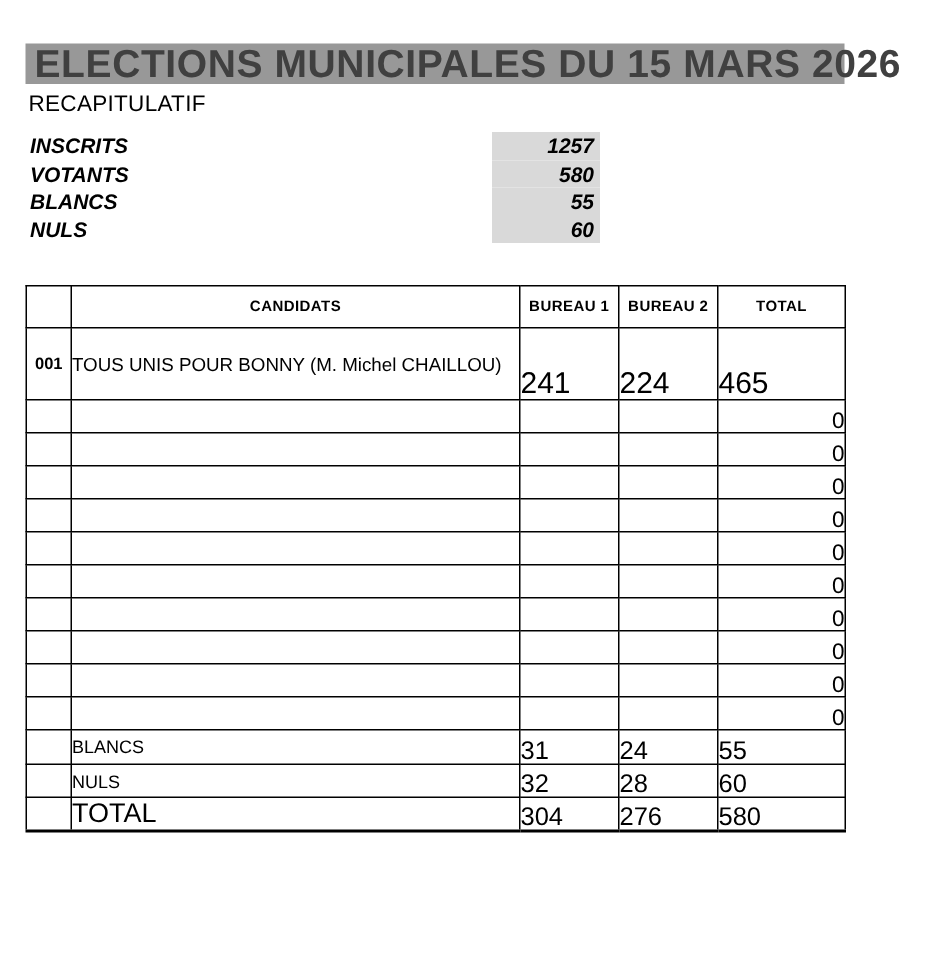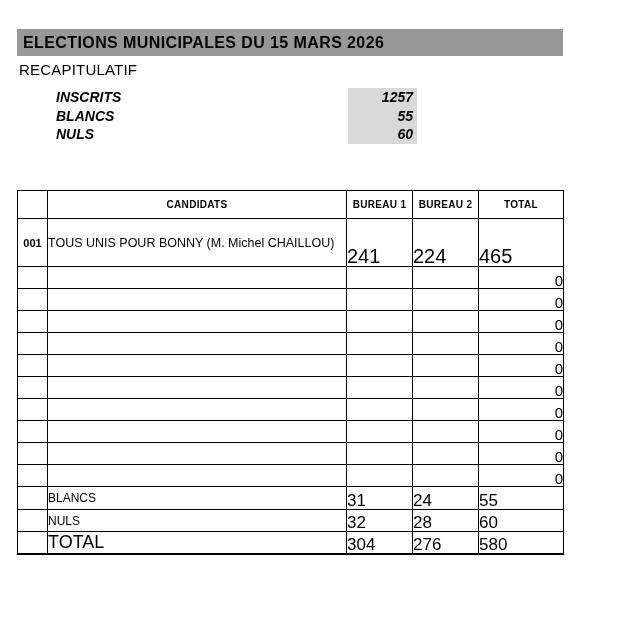--- a/index.html
+++ b/index.html
@@ -2,32 +2,32 @@
 <html><head>
 <meta charset="utf-8">
 <style>
   html,body{margin:0;padding:0;}
   body{
     width:620px;height:635px;background:#ffffff;color:#000;
     font-family:"Liberation Sans", sans-serif;position:relative;overflow:hidden;
   }
   .title-bar{
     position:absolute;left:17px;top:29px;width:546px;height:27px;
-    background:#989898;color:#000000;font-weight:700;font-size:16px;
+    background:#989898;color:#404040;font-weight:700;font-size:26px;
     line-height:27px;padding-left:6px;box-sizing:border-box;
     letter-spacing:0.4px;white-space:nowrap;
   }
   .subtitle{
     position:absolute;left:19px;top:61px;font-size:15px;letter-spacing:0.2px;
   }
   .summary{
     position:absolute;left:17px;top:88px;width:400px;
     font-weight:700;font-style:italic;font-size:14px;
   }
-  .summary-row{display:flex;height:18.6px;align-items:center;margin-left:36px;}
+  .summary-row{display:flex;height:18.6px;align-items:center;}
   .summary-label{width:311px;padding-left:3px;box-sizing:border-box;}
   .summary-value{
     width:72px;height:100%;background:#D9D9D9;box-sizing:border-box;
     display:flex;align-items:center;justify-content:flex-end;padding-right:4px;
   }
   table.results{
     position:absolute;left:17px;top:190px;width:546px;
     border-collapse:collapse;table-layout:fixed;
   }
   table.results td, table.results th{
@@ -65,20 +65,24 @@
 <div class="title-bar">
   <span>ELECTIONS MUNICIPALES DU 15 MARS 2026</span>
 </div>
 
 <div class="subtitle">RECAPITULATIF</div>
 
 <div class="summary">
   <div class="summary-row">
     <div class="summary-label">INSCRITS</div>
     <div class="summary-value">1257</div>
+  </div>
+  <div class="summary-row">
+    <div class="summary-label">VOTANTS</div>
+    <div class="summary-value">580</div>
   </div>
   <div class="summary-row">
     <div class="summary-label">BLANCS</div>
     <div class="summary-value">55</div>
   </div>
   <div class="summary-row">
     <div class="summary-label">NULS</div>
     <div class="summary-value">60</div>
   </div>
 </div>

